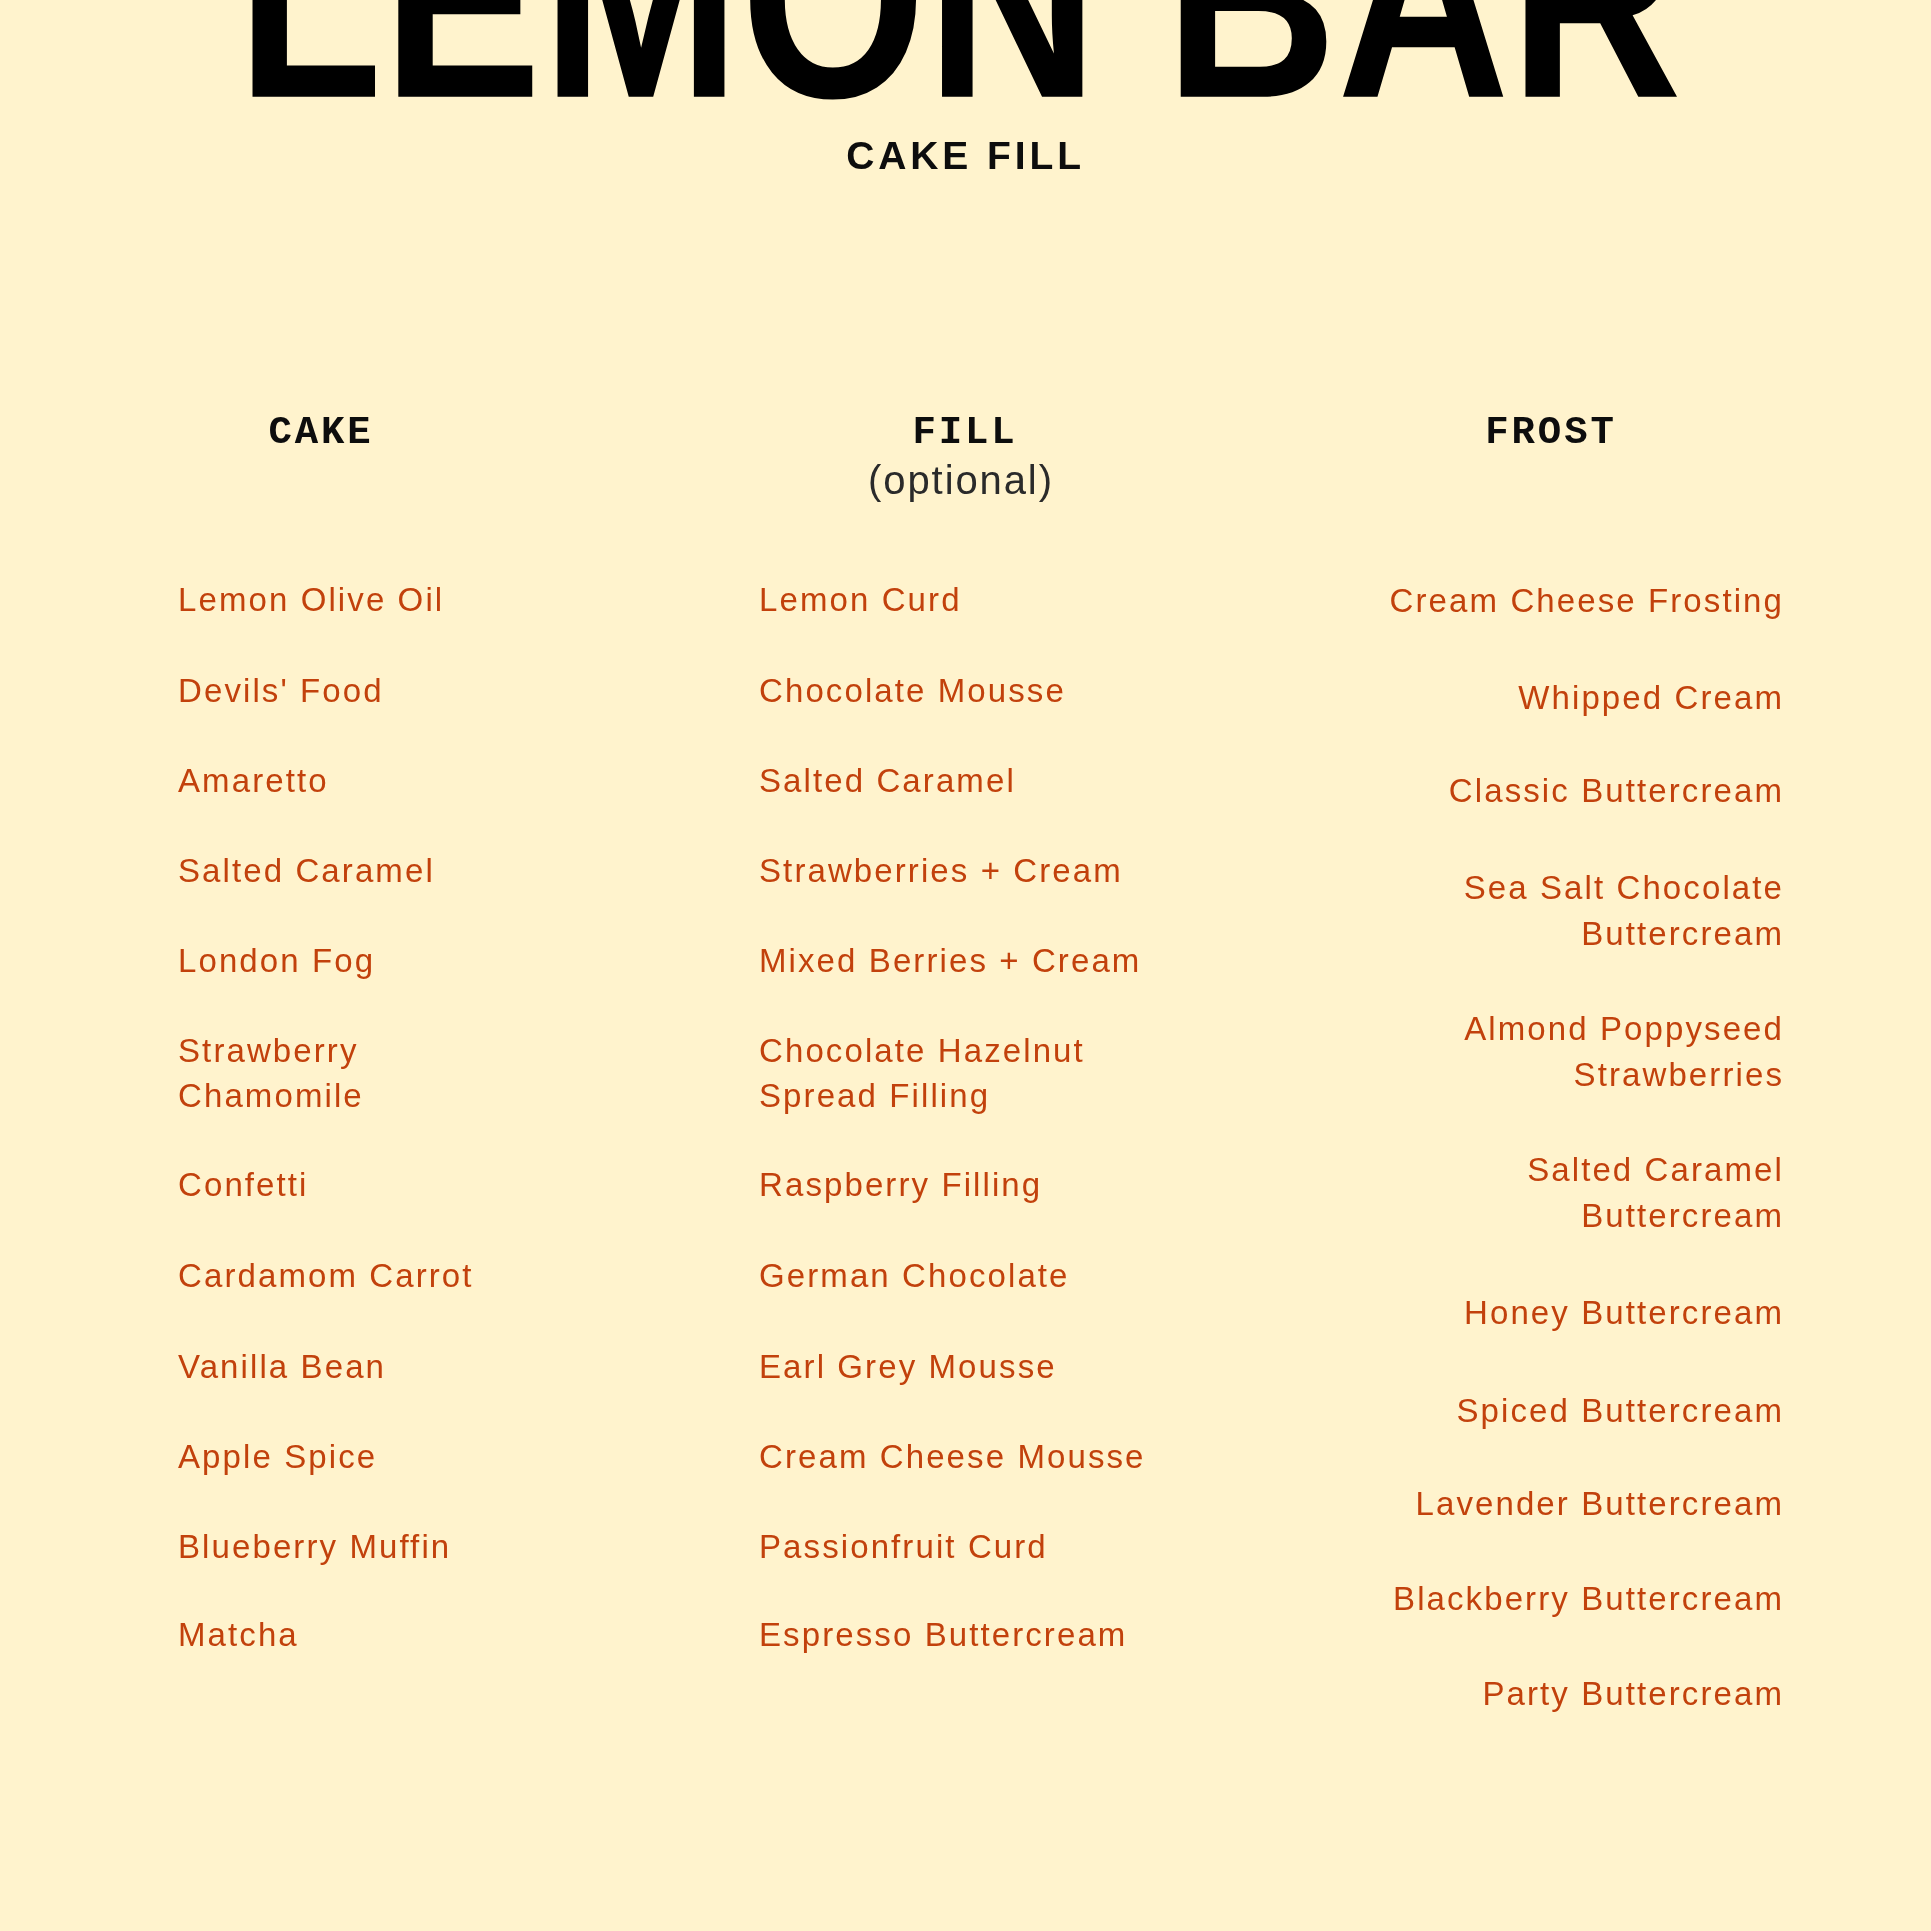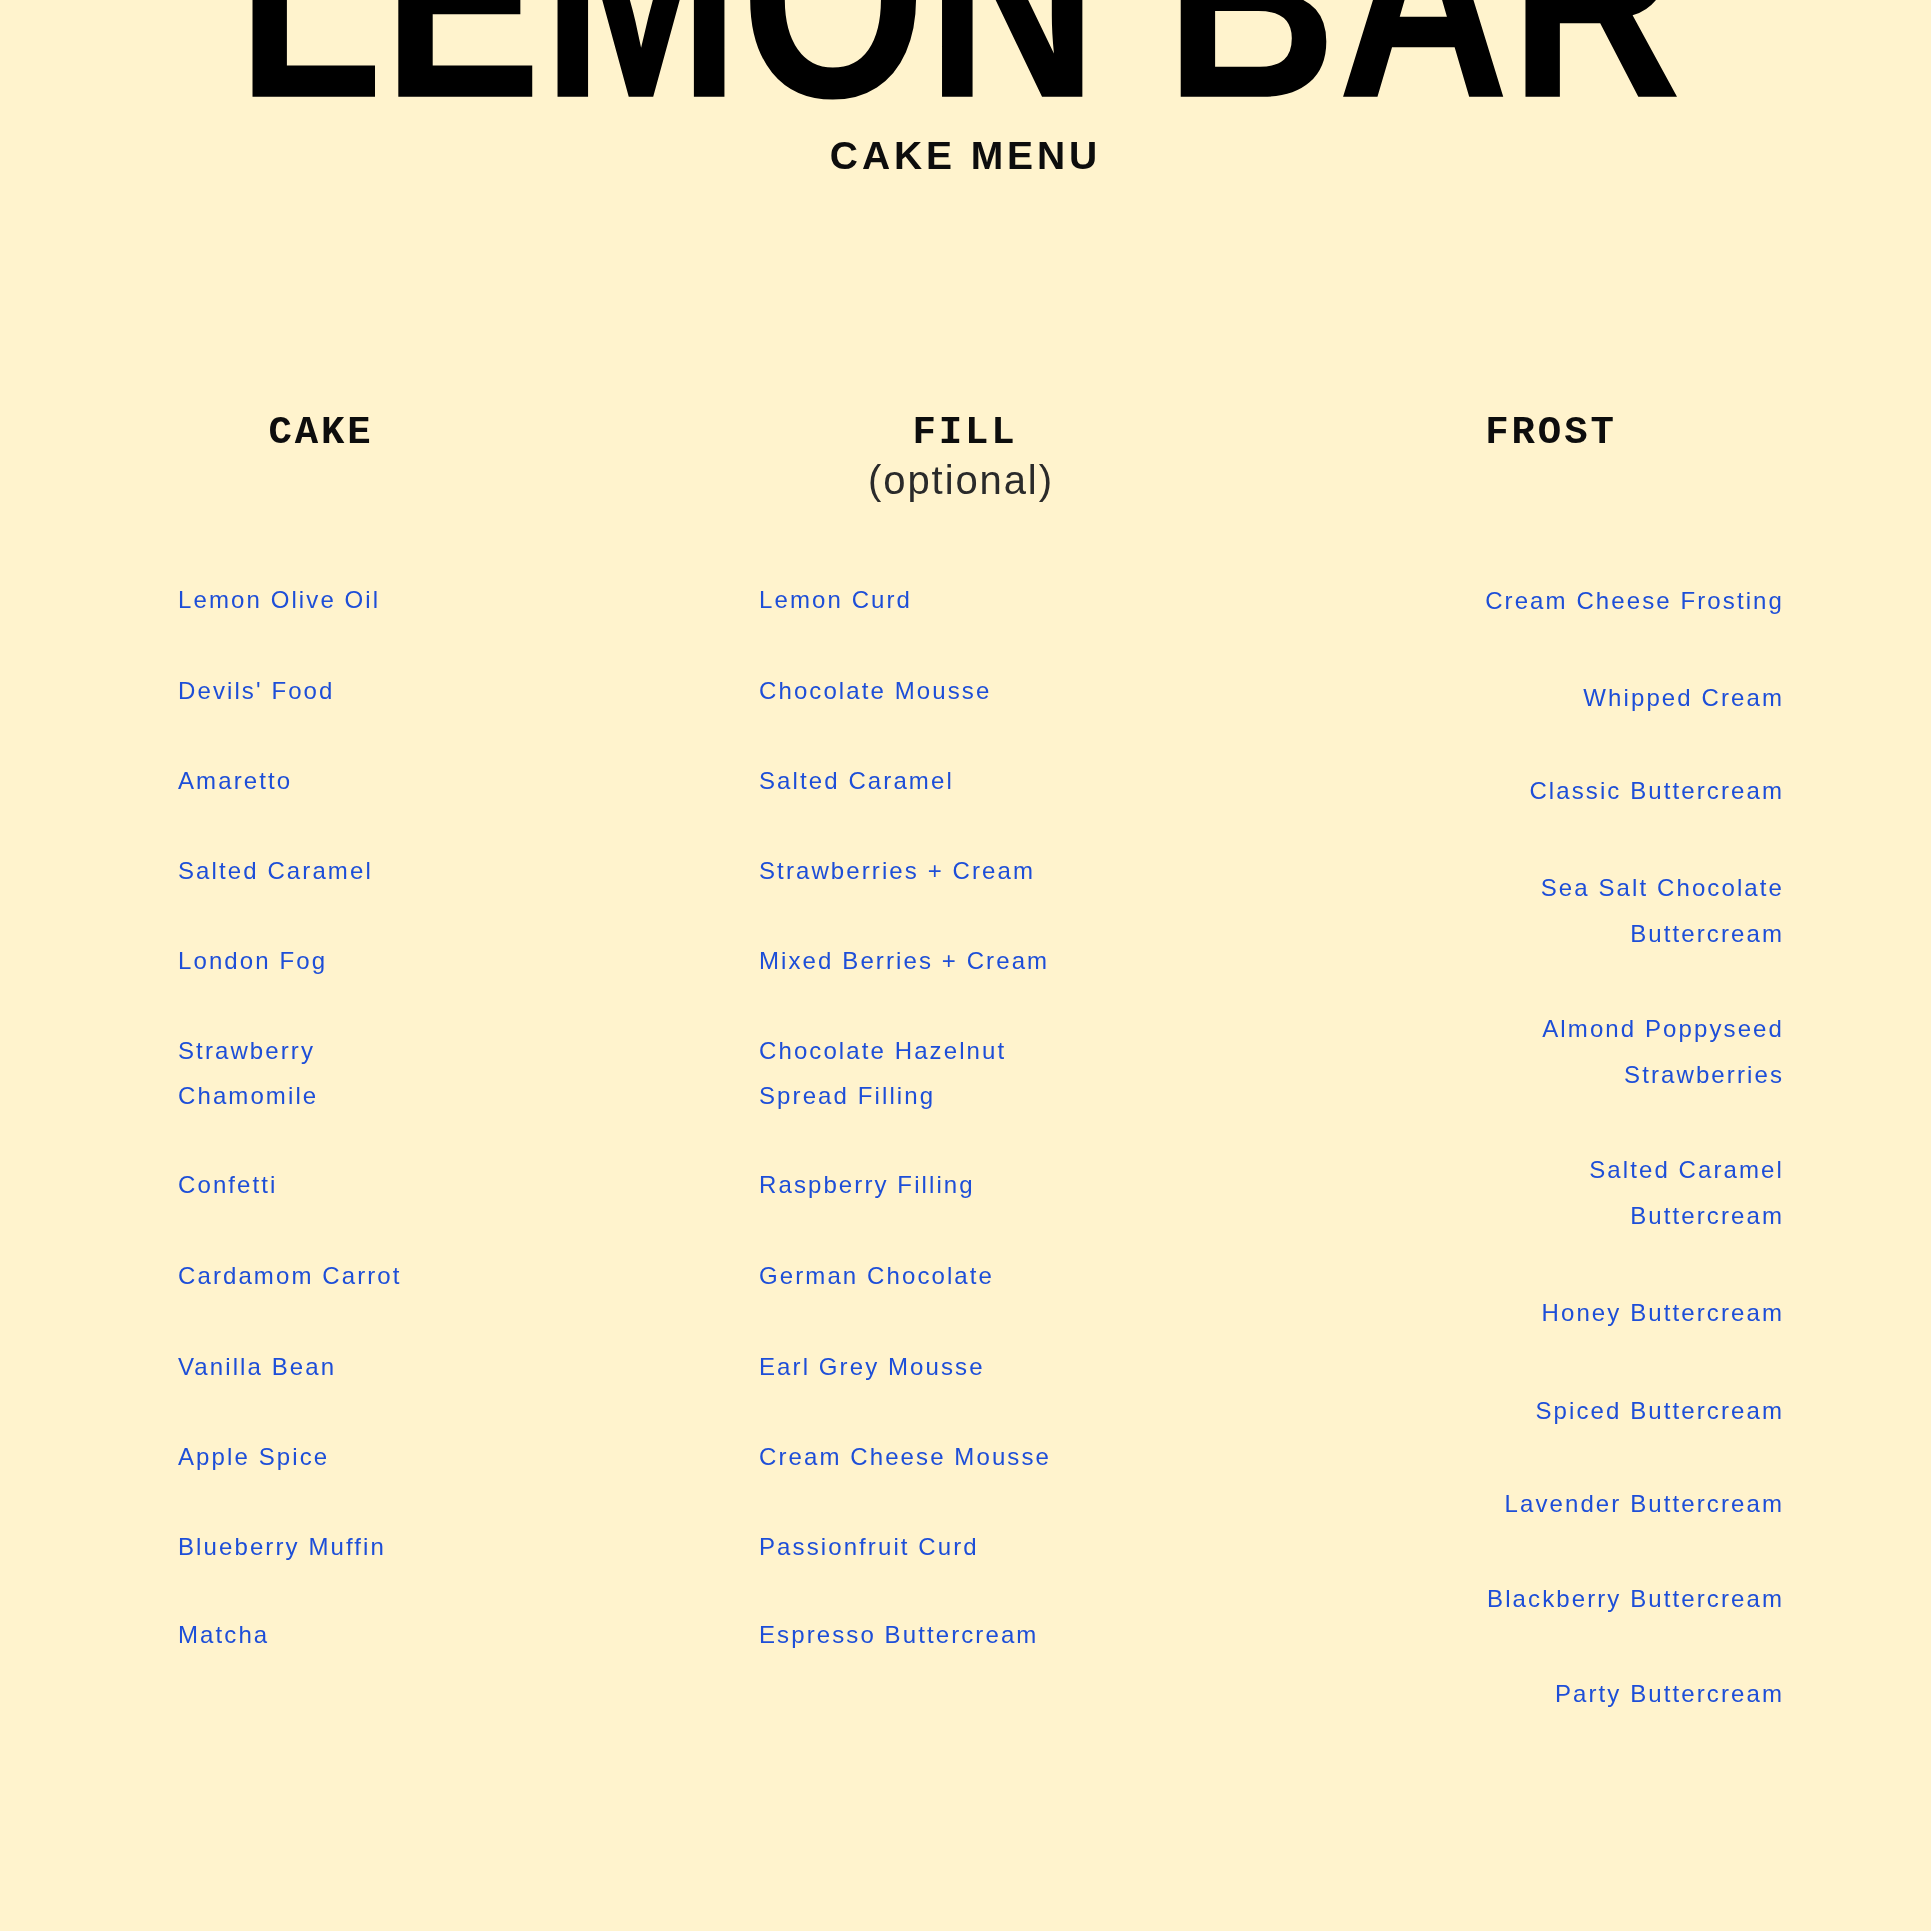--- a/index.html
+++ b/index.html
@@ -18,35 +18,35 @@
     }
     .col-head {
       position: absolute; width: 386px; text-align: center;
       font-weight: 700; font-size: 39px; line-height: 46px; letter-spacing: 2.9px; color: #0d0d0d; font-family: Liberation Mono, monospace;
     }
     .col-sub {
       position: absolute; width: 386px; text-align: center;
       font-size: 40px; line-height: 39px; letter-spacing: 1.9px; color: #2a2a2a;
     }
     .item {
-      position: absolute; font-size: 24px; line-height: 45px; letter-spacing: 2.1px;
-      white-space: pre-line; color: #1d4ed8;
+      position: absolute; font-size: 33px; line-height: 45px; letter-spacing: 2.1px;
+      white-space: pre-line; color: #c2410c;
     }
     .cake .item { left: 178px; width: 502px; }
     .fill .item { left: 759px; width: 502px; }
     .frost .item { right: 147px; width: 618px; text-align: right; line-height: 46px; }
   </style>
 </head>
 <body>
 
 <svg id="title-svg" viewBox="0 0 2000 130" xmlns="http://www.w3.org/2000/svg">
   <text x="245" y="100" textLength="1497" lengthAdjust="spacingAndGlyphs" font-family="Liberation Sans, sans-serif" font-weight="700" font-size="292" fill="#000000">LEMON BAR</text>
 </svg>
 
-<div class="subtitle">CAKE MENU</div>
+<div class="subtitle">CAKE FILL</div>
 
 <div class="col-head" style="left:128px; top:410px;">CAKE</div>
 <div class="col-head" style="left:772px; top:410px;">FILL</div>
 <div class="col-sub" style="left:768px; top:461px;">(optional)</div>
 <div class="col-head" style="left:1358px; top:410px;">FROST</div>
 
 <div class="cake">
   <div class="item" style="top:577px">Lemon Olive Oil</div>
   <div class="item" style="top:668px">Devils' Food</div>
   <div class="item" style="top:758px">Amaretto</div>

